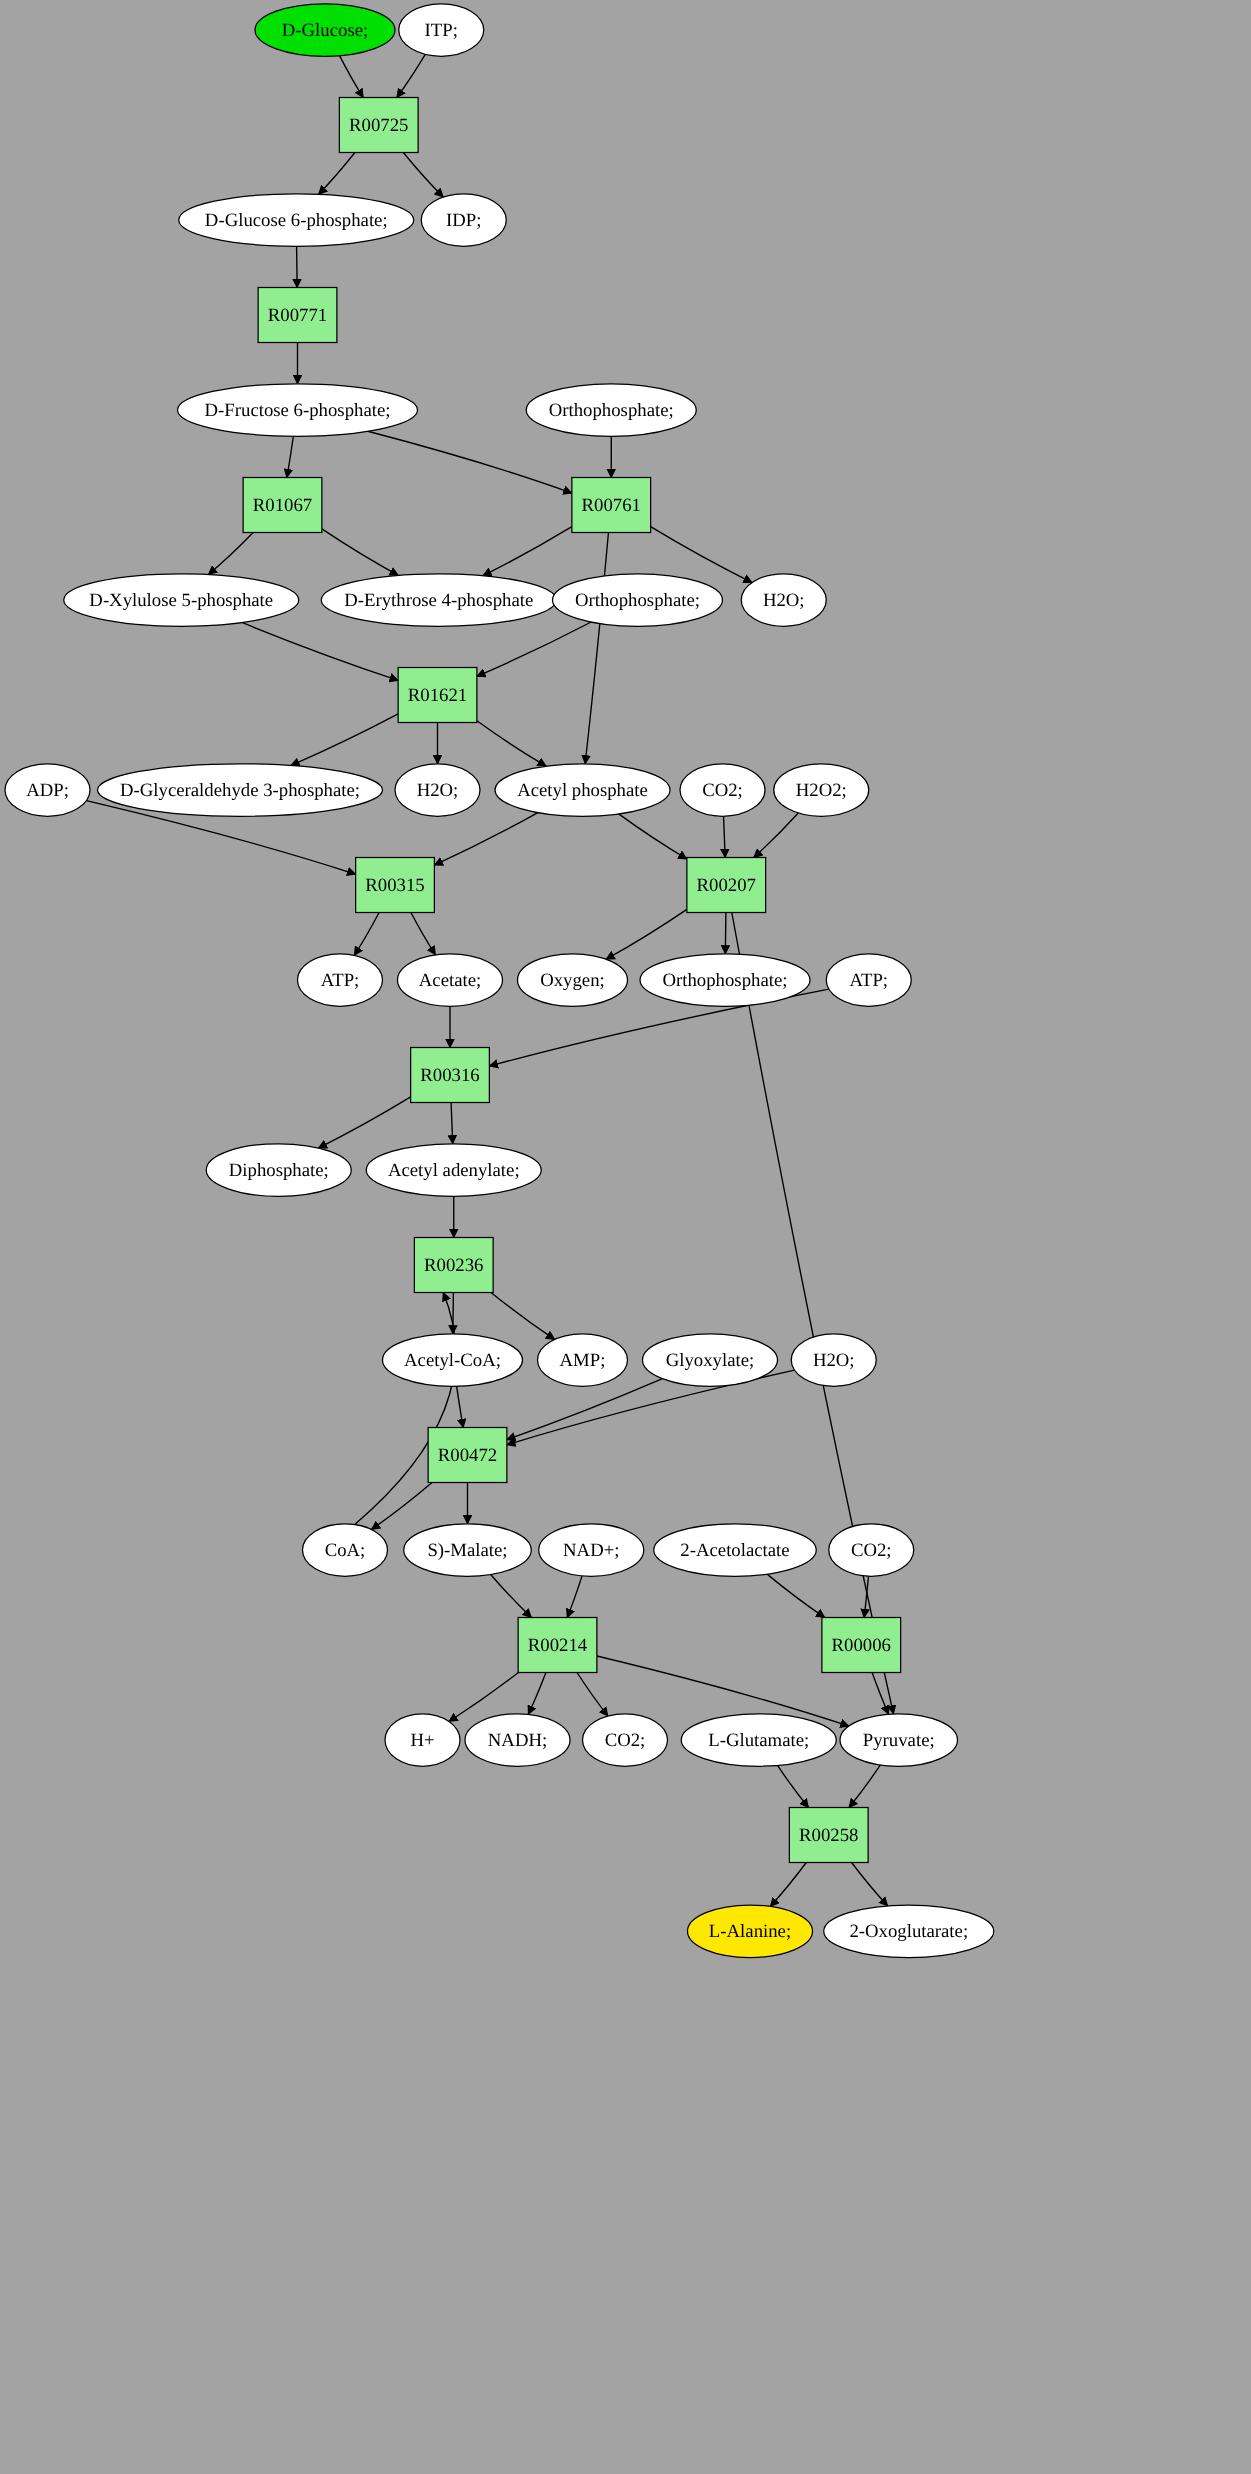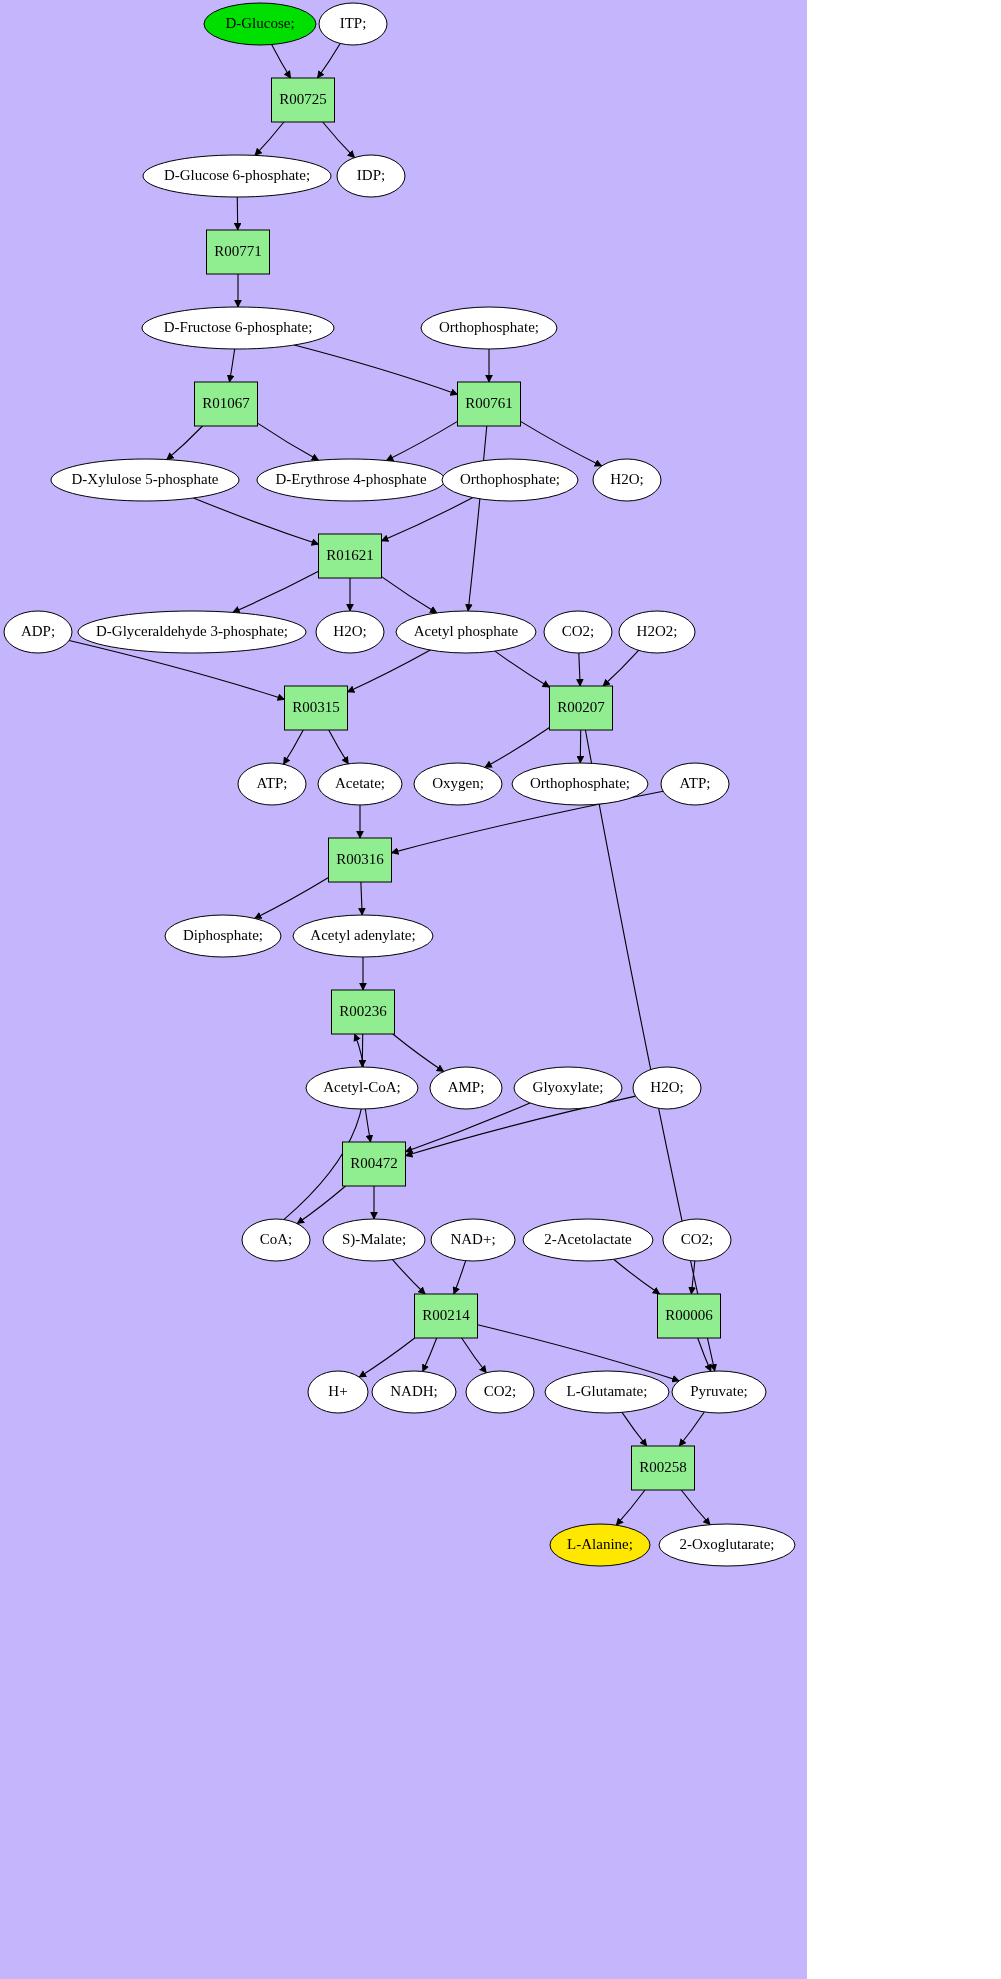--- a/index.html
+++ b/index.html
@@ -1,16 +1,16 @@
 <!DOCTYPE html>
 <html><head>
 <meta charset="utf-8">
 <style>
   html,body{margin:0;padding:0;background:#ffffff;}
-  #canvas{position:relative;width:807px;height:1979px;background:#c4b5fd;
+  #canvas{position:relative;width:1001px;height:1979px;background:#a3a3a3;
     font-family:"Liberation Serif","DejaVu Serif",serif;}
   svg{position:absolute;left:0;top:0;width:1001px;height:1979px;overflow:visible;}
   .nlabel{font-family:"Liberation Serif","DejaVu Serif",serif;font-size:15px;fill:#000;
     text-anchor:middle;dominant-baseline:middle;}
   .rxn-box{fill:#90ee90;stroke:#000;stroke-width:1;}
   .cmp-ell{fill:#ffffff;stroke:#000;stroke-width:1;}
   .cmp-ell.start{fill:#00e000;}
   .cmp-ell.end{fill:#ffe800;}
   .edge{fill:none;stroke:#000;stroke-width:1.1;}
 </style>

